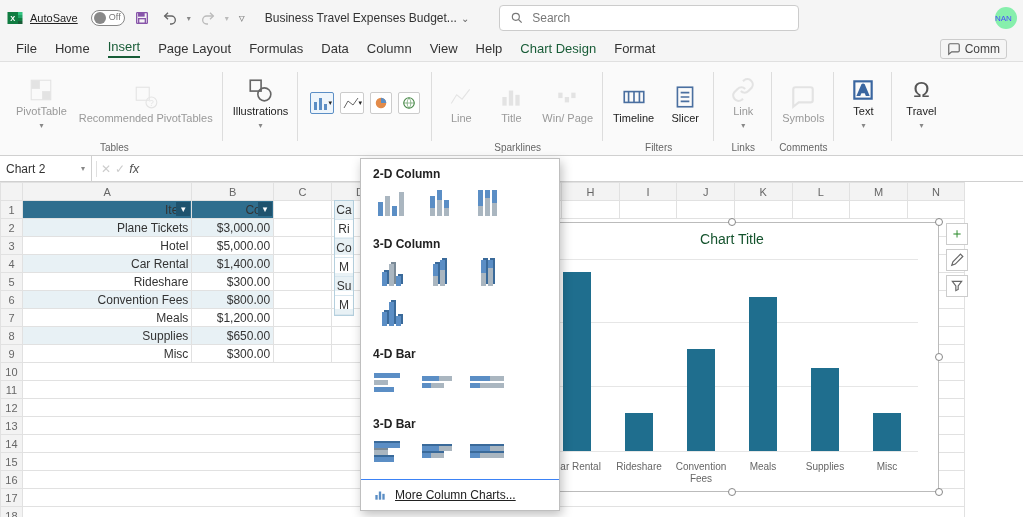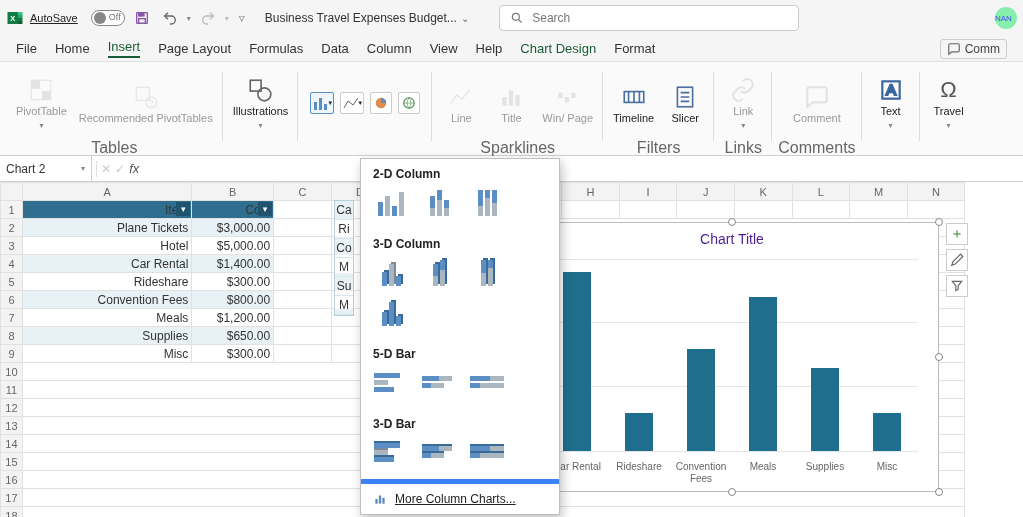--- a/index.html
+++ b/index.html
@@ -89,21 +89,21 @@
     padding: 0 6px; position: relative;
   }
   .ribbon-group:not(:last-child)::after {
     content: ""; position: absolute; right: 0; top: 6px; bottom: 14px;
     width: 1px; background: #ddd;
   }
   .ribbon-group .items {
     display: flex; gap: 4px; flex: 1; align-items: center;
   }
   .ribbon-group .group-label {
-    font-size: 16px; color: #666; height: 15px; line-height: 15px;
+    font-size: 10px; color: #666; height: 15px; line-height: 15px;
   }
   .rbtn {
     display: flex; flex-direction: column; align-items: center; justify-content: flex-start;
     min-width: 46px; padding: 2px 4px; font-size: 11px; text-align: center;
     color: #999; line-height: 13px;
   }
   .rbtn .ico { height: 30px; display: flex; align-items: center; justify-content: center; }
   .rbtn .ico svg { width: 26px; height: 26px; }
   .rbtn.enabled { color: #222; }
   .rbtn.enabled svg { opacity: 1; }
@@ -189,38 +189,38 @@
   .chart-menu .thumb {
     width: 40px; height: 32px; border: 1px solid transparent;
     display: flex; align-items: flex-end; justify-content: center; gap: 2px;
     position: relative; padding-bottom: 2px;
   }
   .chart-menu .thumb .bar { width: 5px; background: #5b8ec5; }
   .chart-menu .thumb .bar.g { background: #aab6c0; }
   .chart-menu .thumb.rot { flex-direction: column; align-items: flex-start; justify-content: center; gap: 2px; padding-left: 2px; }
   .chart-menu .thumb.rot .bar { height: 5px; width: auto; }
   .chart-menu .more {
-    border-top: 5px solid #3b82f6; padding: 8px 12px; font-size: 12px;
+    border-top: 1px solid #3b82f6; padding: 8px 12px; font-size: 12px;
     display: flex; align-items: center; gap: 8px; text-decoration: underline;
   }
   
   .embed-chart {
     position: absolute; left: 525px; top: 40px; width: 414px; height: 270px;
     background: #fff; border: 1px solid #bbb;
   }
   .embed-chart .handle {
     position: absolute; width: 8px; height: 8px; background: #fff;
     border: 1px solid #888; border-radius: 50%;
   }
   .h-tl { left: -5px; top: -5px; } .h-tr { right: -5px; top: -5px; }
   .h-bl { left: -5px; bottom: -5px; } .h-br { right: -5px; bottom: -5px; }
   .h-tc { left: calc(50% - 4px); top: -5px; } .h-bc { left: calc(50% - 4px); bottom: -5px; }
   .h-ml { left: -5px; top: calc(50% - 4px); } .h-mr { right: -5px; top: calc(50% - 4px); }
   .chart-title {
-    text-align: center; font-size: 14px; color: #4c1d95; padding: 8px 0 2px 0;
+    text-align: center; font-size: 14px; color: #14532d; padding: 8px 0 2px 0;
   }
   .chart-plot {
     position: absolute; left: 20px; right: 20px; top: 36px; bottom: 40px;
   }
   .chart-plot .gridline {
     position: absolute; left: 0; right: 0; height: 1px; background: #e6e6e6;
   }
   .chart-bars {
     position: absolute; left: 0; right: 0; bottom: 0; top: 0;
     display: flex; align-items: flex-end; justify-content: space-around;
@@ -471,21 +471,21 @@
     <div class="group-label">Links</div>
   </div>
   <div class="ribbon-group">
     <div class="items">
       <div class="rbtn disabled">
           <div class="ico">
             <svg viewBox="0 0 24 24" fill="none" stroke="#bbb" stroke-width="2">
               <path d="M21 15a2 2 0 0 1-2 2H8l-5 4V5a2 2 0 0 1 2-2h14a2 2 0 0 1 2 2z"></path>
             </svg>
           </div>
-          <span>Comment</span>
+          <span>Symbols</span>
         </div>
     </div>
     <div class="group-label">Comments</div>
   </div>
   <div class="ribbon-group">
     <div class="items">
       <div class="rbtn enabled">
           <div class="ico">
             <svg viewBox="0 0 24 24" fill="none" stroke="#3a66a0" stroke-width="2">
               <rect x="4" y="4" width="16" height="16"></rect>
@@ -767,21 +767,21 @@
     <div class="thumb">
         <div class="bar" style="height:26px;background:linear-gradient(#5b8ec5 50%, #aab6c0 50%);box-shadow:2px -2px 0 #3a6a9a"></div>
         <div class="bar" style="height:26px;background:linear-gradient(#5b8ec5 30%, #aab6c0 30%);box-shadow:2px -2px 0 #3a6a9a"></div>
       </div>
     <div class="thumb">
         <div class="bar" style="height:14px;box-shadow:2px -2px 0 #3a6a9a"></div>
         <div class="bar" style="height:24px;box-shadow:2px -2px 0 #3a6a9a"></div>
         <div class="bar" style="height:10px;box-shadow:2px -2px 0 #3a6a9a"></div>
       </div>
   </div>
-  <div class="section-title">5-D Bar</div>
+  <div class="section-title">4-D Bar</div>
   <div class="thumbs">
     <div class="thumb rot">
         <div class="bar" style="width:26px"></div>
         <div class="bar g" style="width:14px"></div>
         <div class="bar" style="width:20px"></div>
       </div>
     <div class="thumb rot">
         <div class="bar" style="width:30px;background:linear-gradient(90deg,#5b8ec5 55%, #aab6c0 55%)"></div>
         <div class="bar" style="width:22px;background:linear-gradient(90deg,#5b8ec5 40%, #aab6c0 40%)"></div>
       </div>

